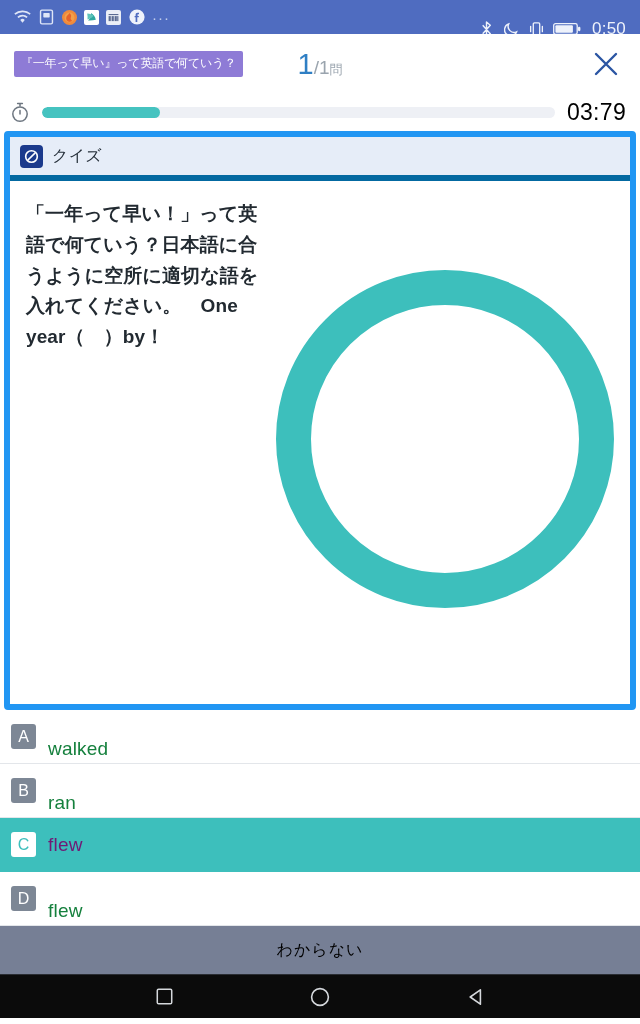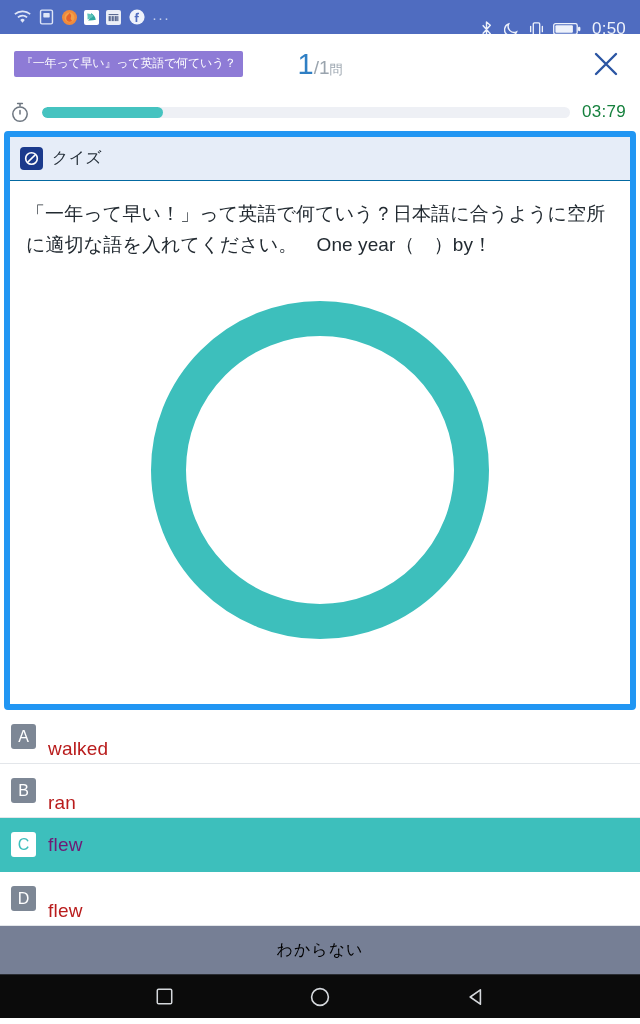--- a/index.html
+++ b/index.html
@@ -93,52 +93,52 @@
   .timer-ico { width: 22px; height: 22px; display: flex; align-items: center; justify-content: center; color: #6d7680; }
   .bar-track {
     flex: 1 1 auto;
     height: 11px;
     background: #eef0f5;
     border-radius: 6px;
     margin: 0 12px 0 11px;
     overflow: hidden;
   }
   .bar-fill { height: 100%; background: #45c3c0; border-radius: 6px; }
-  .timer-text { color: #15803d; font-size: 17px; letter-spacing: .3px; }
+  .timer-text { color: #000000; font-size: 23px; letter-spacing: .3px; }
 
   
   .card-wrap { padding: 0 4px; flex: 0 0 auto; }
   .card {
     border: 6px solid #2196f3;
     border-radius: 4px;
     background: #ffffff;
     height: 579px;
     display: flex; flex-direction: column;
     overflow: hidden;
   }
   .card-head {
     background: #e6edf8;
     height: 44px;
     display: flex; align-items: center;
     padding: 0 10px;
-    border-bottom: 1px solid #0369a1;
+    border-bottom: 6px solid #0369a1;
     flex: 0 0 auto;
   }
   .quiz-badge {
     width: 23px; height: 23px;
     background: #1b3a8c;
     border-radius: 4px;
     display: flex; align-items: center; justify-content: center;
     margin-right: 9px;
   }
   .card-head-label { font-size: 16px; color: #1f2933; letter-spacing: .3px; }
   .card-body {
     flex: 1 1 auto;
     padding: 18px 16px 11px;
-    display: flex; flex-direction: column;
+    display: flex; flex-direction: row; font-weight: bold;
   }
   .question {
     font-size: 19px;
     line-height: 1.62;
     color: #222a31;
     letter-spacing: .1px;
   }
   .figure {
     flex: 1 1 auto;
     display: flex; align-items: center; justify-content: center;
@@ -163,21 +163,21 @@
   .option .letter {
     width: 25px; height: 25px;
     border-radius: 3px;
     display: flex; align-items: center; justify-content: center;
     font-size: 16px;
     margin-right: 12px;
     flex: 0 0 auto;
   }
   .option .txt { font-size: 19px; letter-spacing: .2px; }
   .option.default .letter { background: #7d8795; color: #ffffff; }
-  .option.default .txt { color: #b91c1c; margin-top: 24px; }
+  .option.default .txt { color: #15803d; margin-top: 24px; }
   .option.selected { background: #3dbfbc; border-bottom-color: #3dbfbc; }
   .option.selected .letter { background: #ffffff; color: #3dbfbc; }
   .option.selected .txt { color: #701a75; }
 
   .dontknow {
     height: 48px;
     background: #767f95;
     color: #000000;
     font-size: 16px;
     display: flex; align-items: center; justify-content: center;

